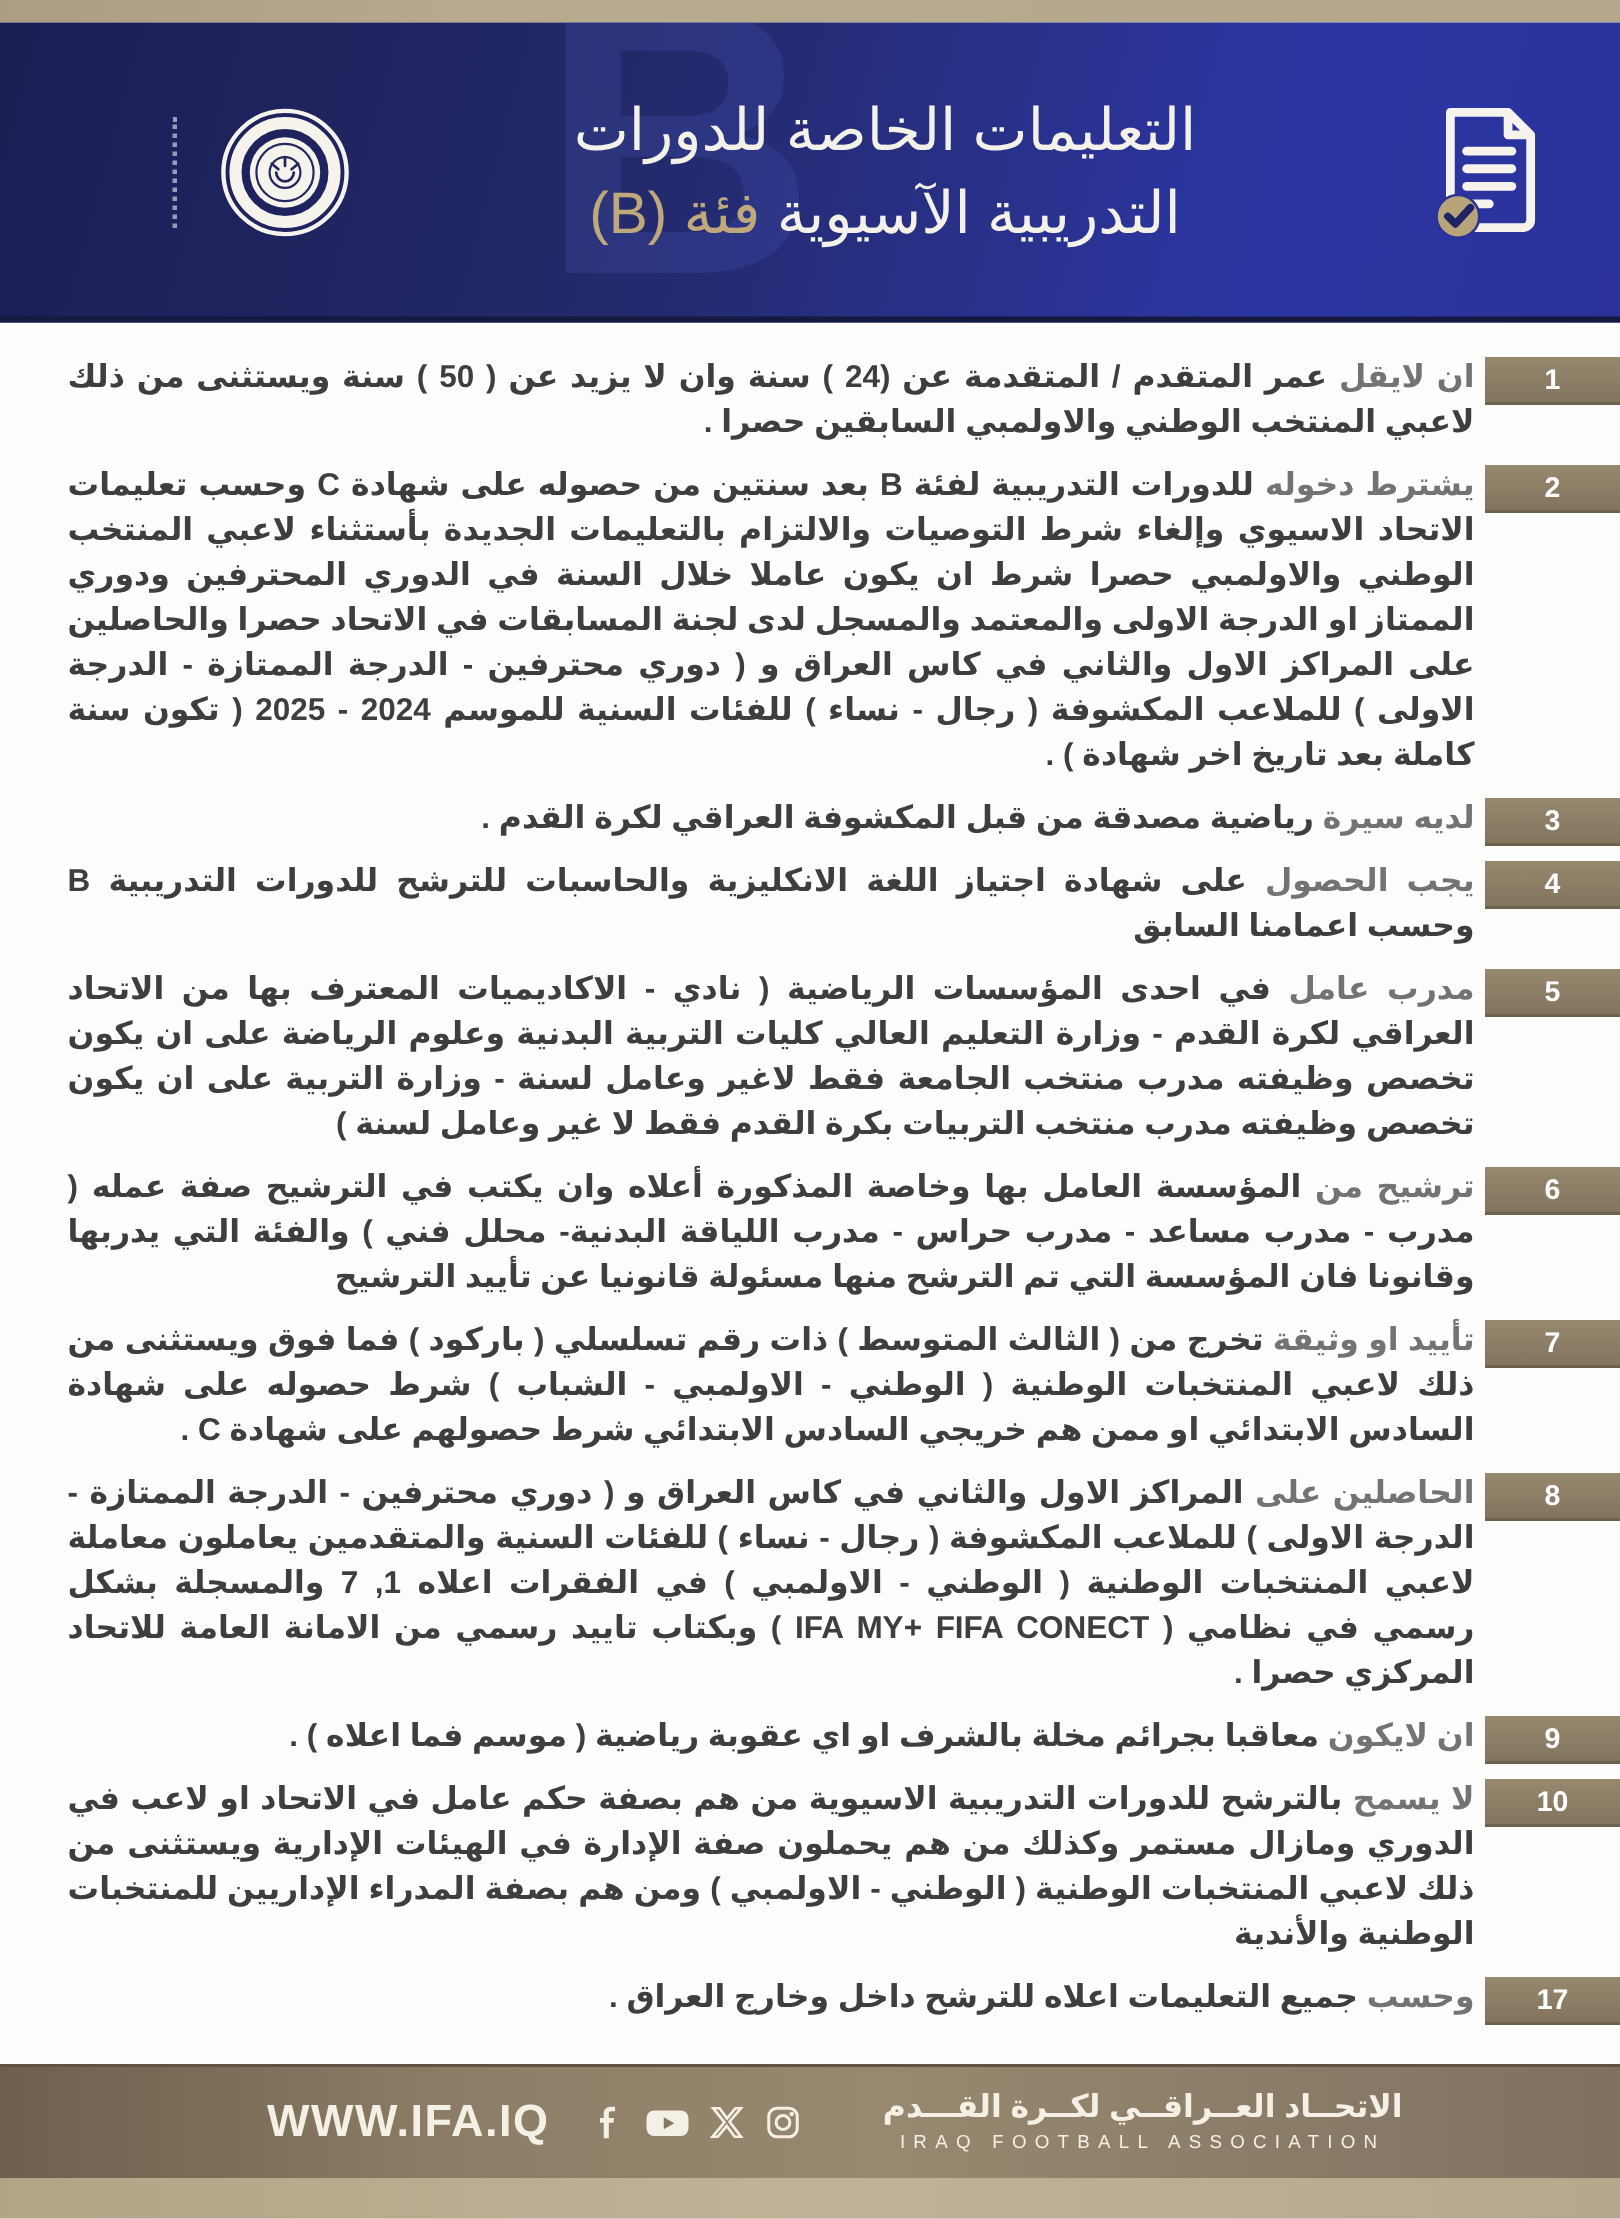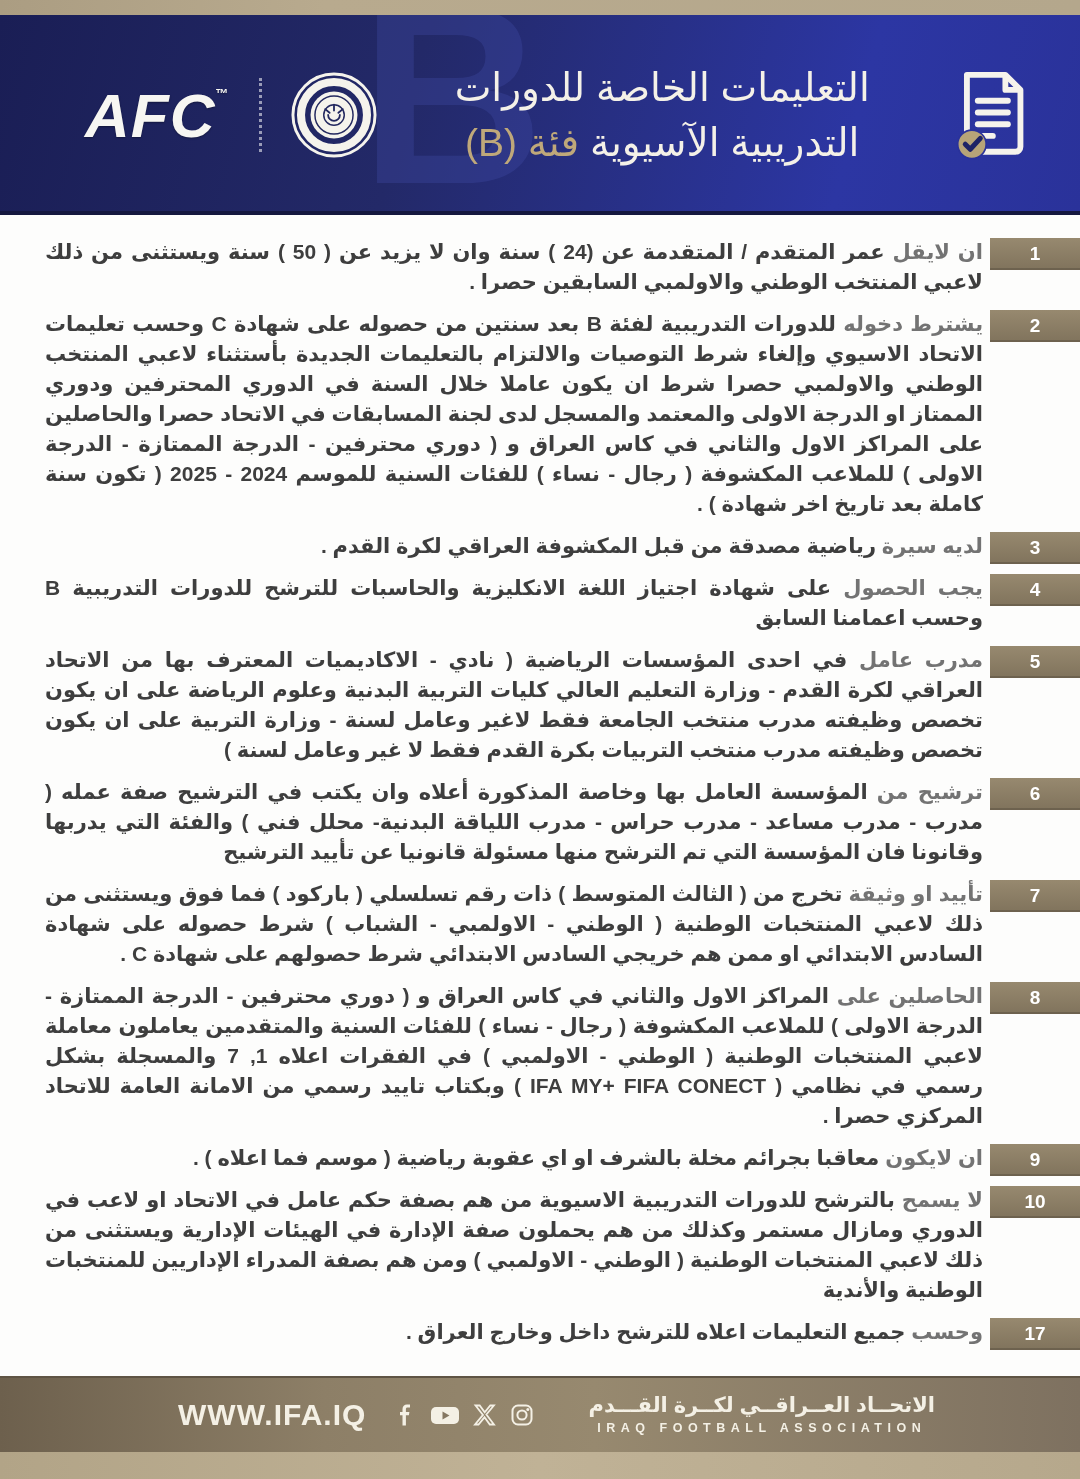--- a/index.html
+++ b/index.html
@@ -44,33 +44,32 @@
   
   footer{height:76px;flex:0 0 auto;display:flex;align-items:center;justify-content:space-between;
          padding:0 145px 0 178px;box-sizing:border-box;color:#f4f0e5;
          background:linear-gradient(90deg,#6d604d 0%,#8d7f67 30%,#97896f 55%,#7e7160 100%);
          border-top:2px solid #5f5444;}
   .f-left{display:flex;align-items:center;gap:13px;direction:ltr;}
   .f-url{font-size:30px;font-weight:bold;letter-spacing:1px;margin-right:14px;}
   .f-ico{width:24px;height:24px;display:block;}
   .f-right{text-align:center;direction:rtl;}
   .f-ar{font-size:21px;font-weight:bold;line-height:26px;white-space:nowrap;}
-  .f-en{font-size:12.5px;font-weight:bold;letter-spacing:5.5px;line-height:20px;direction:ltr;white-space:nowrap;}
+  .f-en{font-size:12.5px;font-weight:normal;letter-spacing:5.5px;line-height:20px;direction:ltr;white-space:nowrap;}
 </style>
 </head>
 <body>
 
 <div class="page">
 
   <div class="strip-top"></div>
 
   <header>
     <div class="watermark">B</div>
 
-    <div class="afc"><span>AFC</span><sup>™</sup></div>
 
     <div class="hdr-divider"></div>
 
     <svg class="emblem" viewBox="0 0 120 120">
       <circle cx="60" cy="60" r="56" fill="none" stroke="#f5f3ec" stroke-width="4"></circle>
       <circle cx="60" cy="60" r="45" fill="none" stroke="#f5f3ec" stroke-width="11"></circle>
       <circle cx="60" cy="60" r="32" fill="#f5f3ec"></circle>
       <circle cx="60" cy="60" r="26" fill="none" stroke="#23285f" stroke-width="2"></circle>
       <circle cx="60" cy="60" r="14" fill="none" stroke="#23285f" stroke-width="2"></circle>
       <path d="M52 60 a8 8 0 0 0 16 0 M60 46 v8 M48 52 l6 5 M72 52 l-6 5" fill="none" stroke="#23285f" stroke-width="2.5" stroke-linecap="round"></path>

